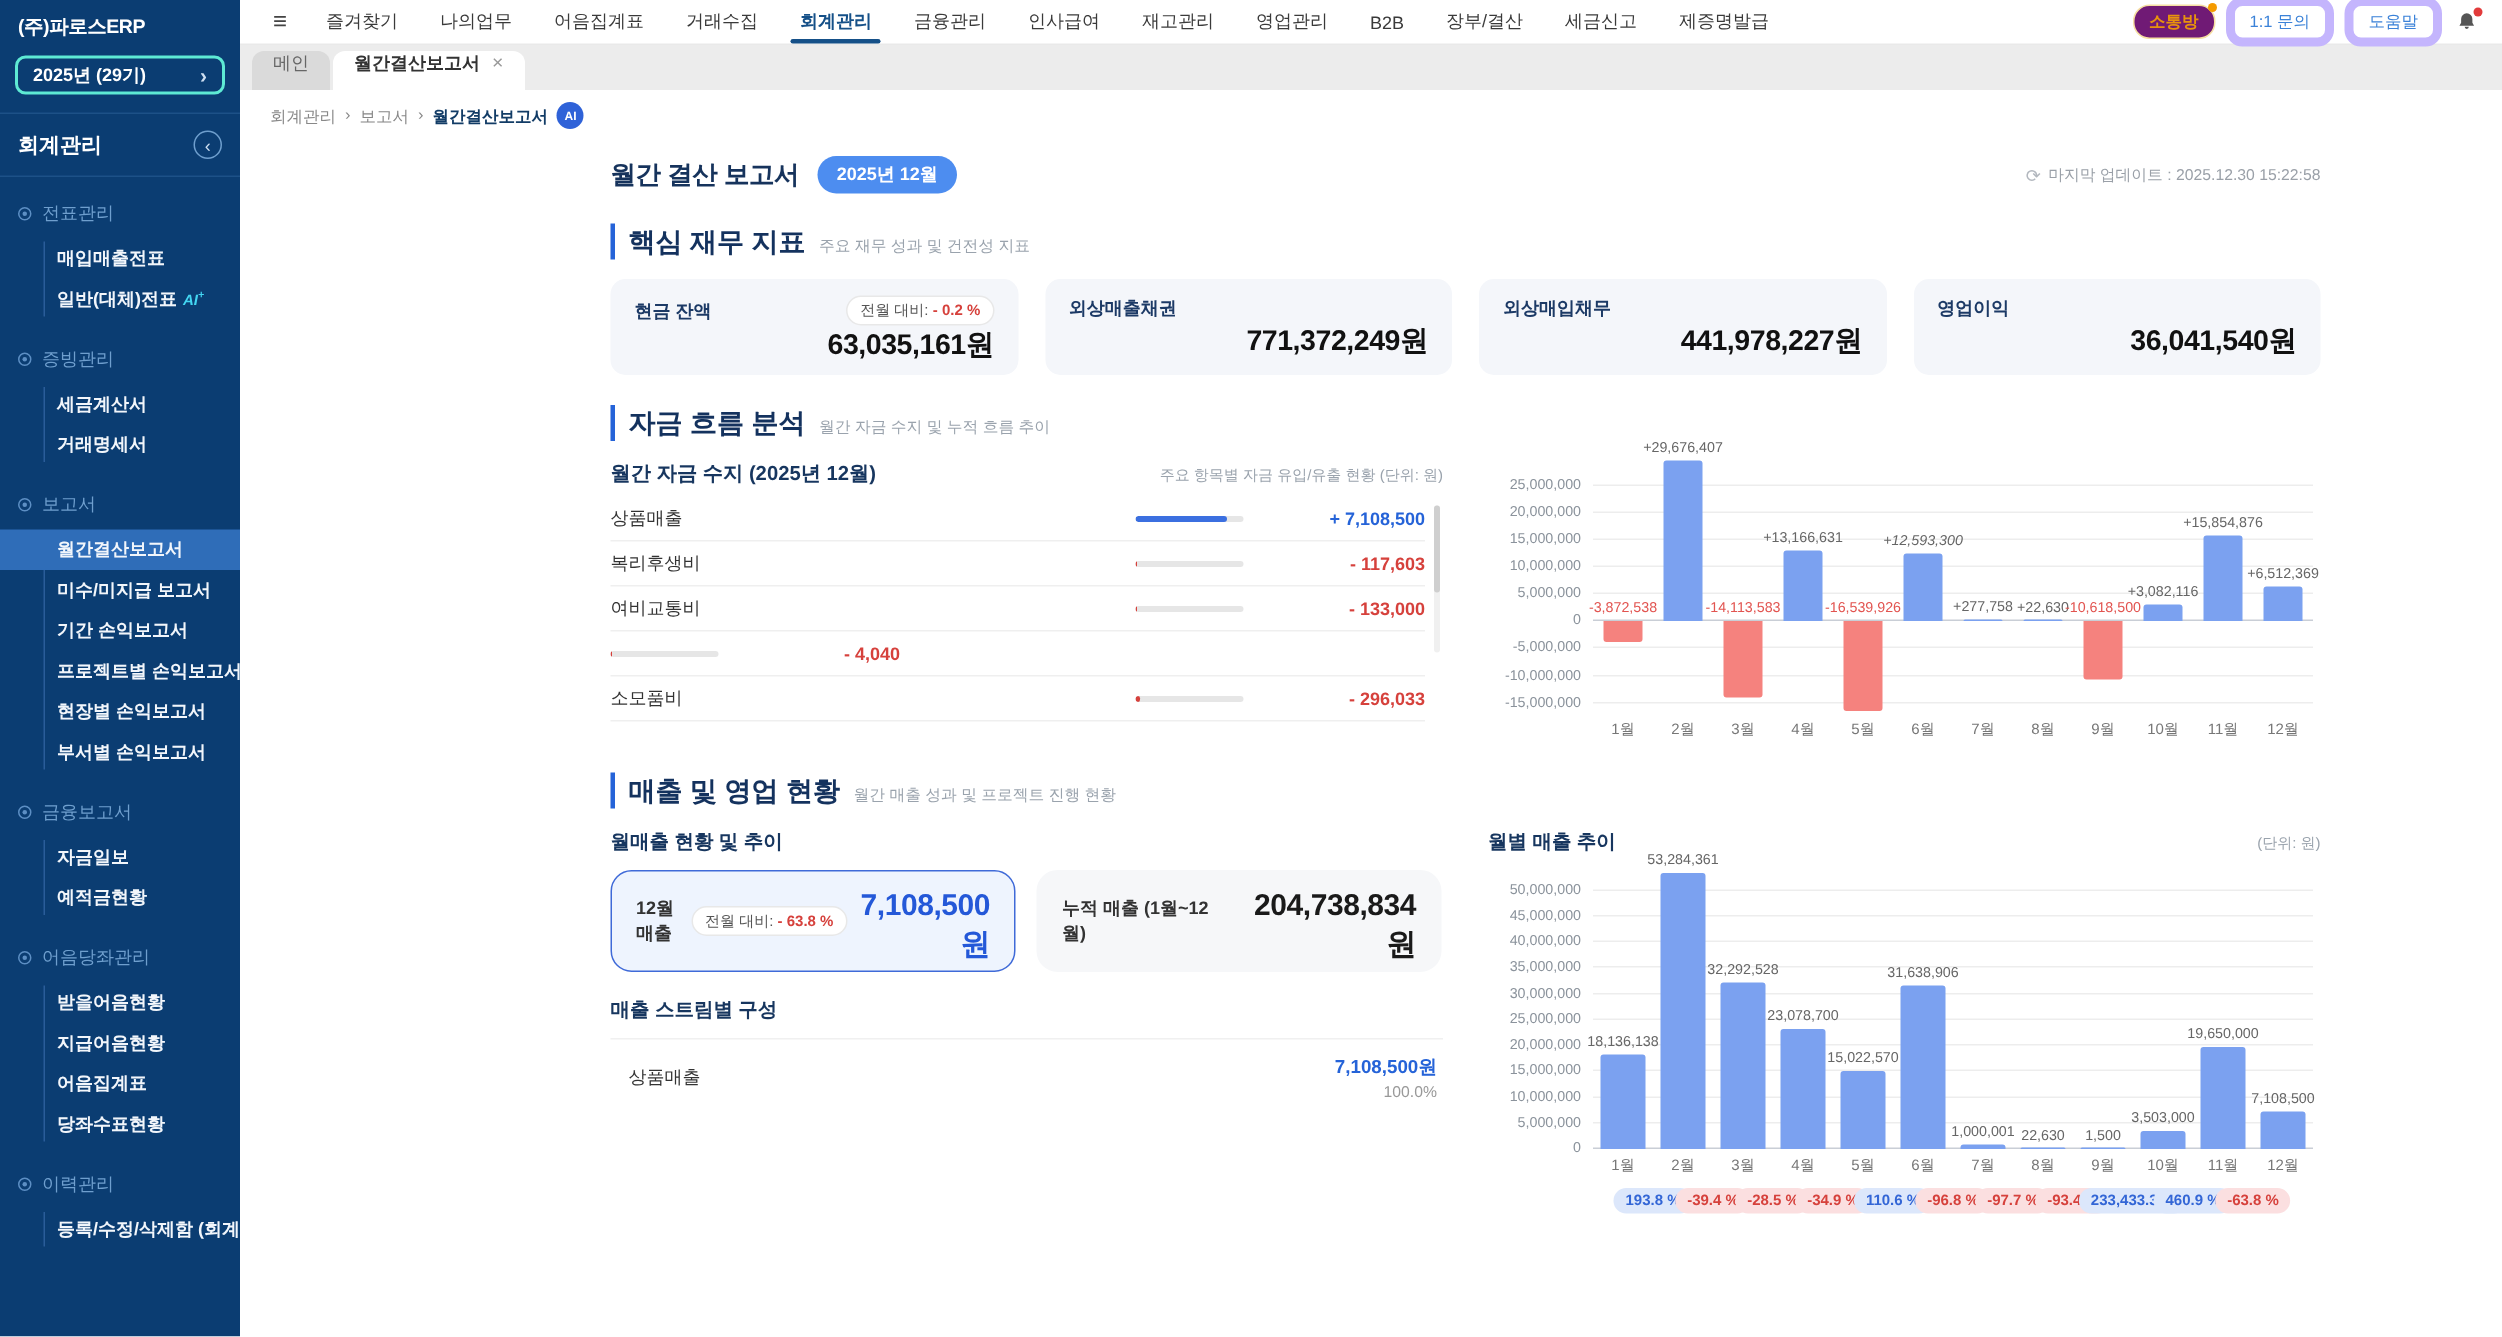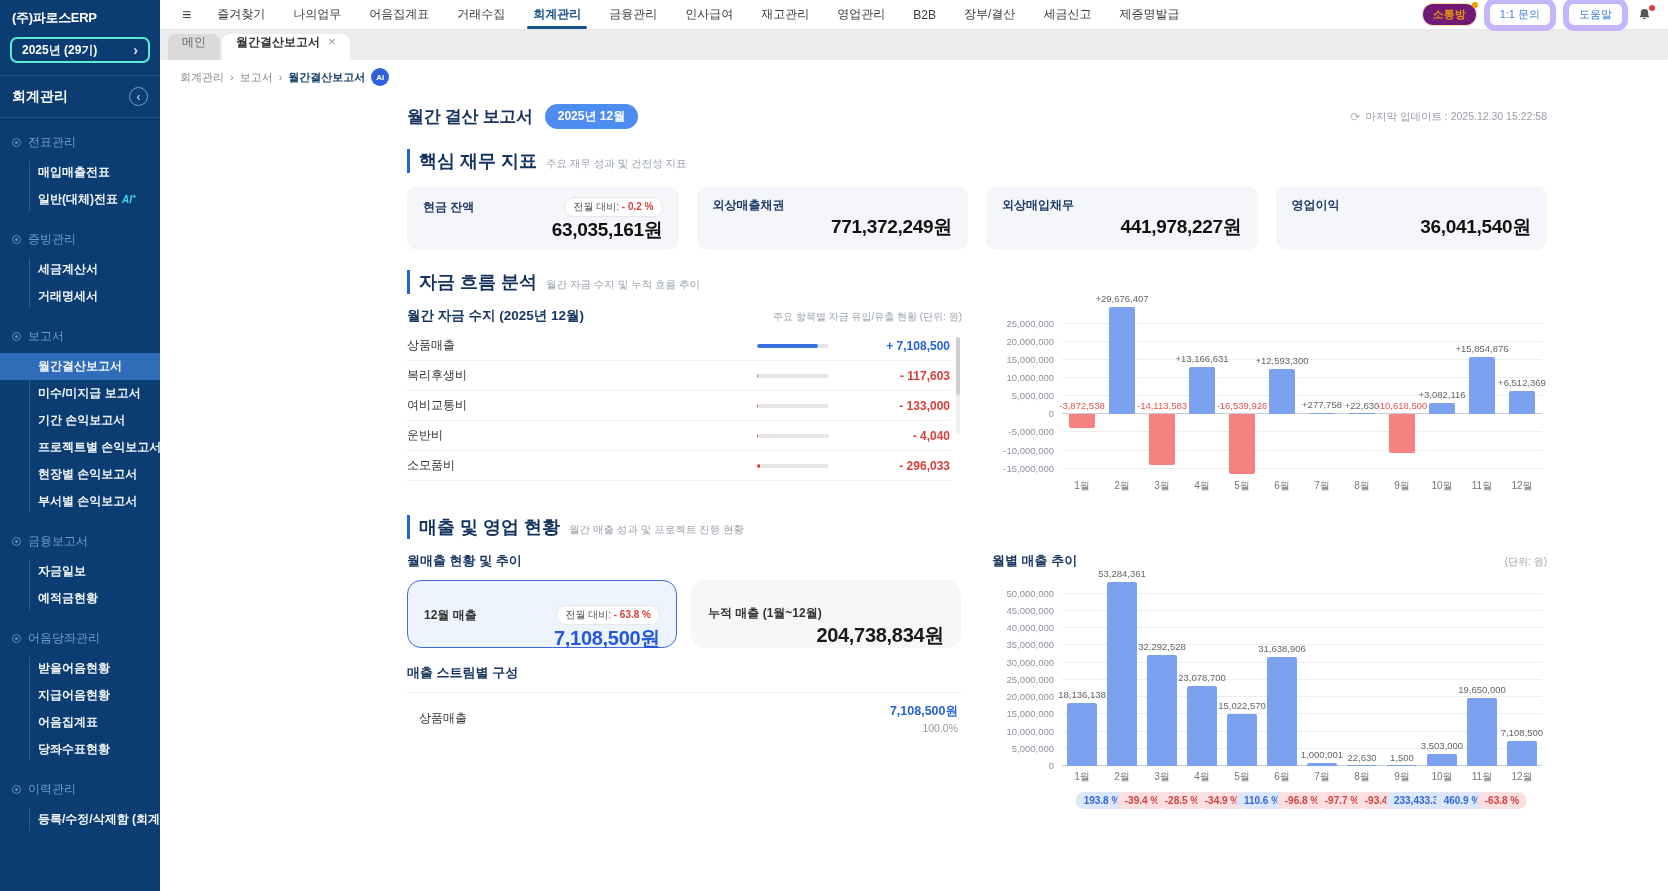--- a/index.html
+++ b/index.html
@@ -118,21 +118,21 @@
   .xaxis { position:relative; height:16px; margin-top:4px; width:550px; }
   .xtick { position:absolute; text-align:center; font-size:10px; color:#777; }
   .badges { position:relative; height:22px; margin-top:6px; width:550px; overflow:hidden; }
   .mom { position:absolute; transform:translateX(-50%); font-size:10px; font-weight:bold; padding:3px 8px; border-radius:10px; white-space:nowrap; }
   .mom.up { background:#dce7fb; color:#3366d6; }
   .mom.down { background:#fbdfe0; color:#d6413c; }
 
   
   .sub-title { font-size:13px; font-weight:bold; color:#17365f; margin-bottom:10px; }
   .sale-cards { display:flex; gap:14px; margin-bottom:16px; }
-  .sale-card { width:270px; border-radius:14px; padding:24px 16px; height:68px; display:flex; flex-direction:column; justify-content:space-between; }
+  .sale-card { width:270px; border-radius:14px; padding:12px 16px; height:68px; display:flex; justify-content:space-between; }
   .sale-card.primary { background:#eef4fe; border:1.5px solid #3f6ad8; }
   .sale-card.neutral { background:#f6f7f9; border:1.5px solid #f6f7f9; }
   .sale-top { display:flex; align-items:center; justify-content:space-between; }
   .sale-label { font-size:12px; color:#333; font-weight:bold; }
   .sale-value { font-size:20px; font-weight:bold; text-align:right; letter-spacing:-0.3px; }
   .sale-card.primary .sale-value { color:#2458d8; }
   .sale-card.neutral .sale-value { color:#1a1a1a; }
   .stream-row { display:flex; align-items:center; justify-content:space-between; border-top:1px solid #f0f0f0; padding:10px 4px 0 12px; margin-top:4px; }
   .stream-name { font-size:12px; color:#333; }
   .stream-right { text-align:right; }
@@ -336,21 +336,20 @@
     <span class="flow-amt neg">- 117,603</span>
                 </div>
                 <div class="flow-row">
                   <span class="flow-name">여비교통비</span>
     <span class="flow-track">
                     <i class="flow-fill neg" style="width:1.5903495814869522%"></i>
                   </span>
     <span class="flow-amt neg">- 133,000</span>
                 </div>
                 <div class="flow-row">
-                  <span class="flow-name">운반비</span>
     <span class="flow-track">
                     <i class="flow-fill neg" style="width:1.5%"></i>
                   </span>
     <span class="flow-amt neg">- 4,040</span>
                 </div>
                 <div class="flow-row">
                   <span class="flow-name">소모품비</span>
     <span class="flow-track">
                     <i class="flow-fill neg" style="width:3.539819230498699%"></i>
                   </span>
@@ -382,21 +381,21 @@
                 <span class="bar-label neg" style="left: 90px; bottom: 63.5665px;">-3,872,538</span>
                 <div class="bar pos" style="left: 117px; width: 26px; bottom: 60.5665px; height: 106.988px; background: rgb(123, 161, 240);"></div>
                 <span class="bar-label pos" style="left: 130px; bottom: 170.554px;">+29,676,407</span>
                 <div class="bar neg" style="left: 157px; width: 26px; bottom: 9.68494px; height: 50.8816px; background: rgb(245, 130, 126);"></div>
                 <span class="bar-label neg" style="left: 170px; bottom: 63.5665px;">-14,113,583</span>
                 <div class="bar pos" style="left: 197px; width: 26px; bottom: 60.5665px; height: 47.4677px; background: rgb(123, 161, 240);"></div>
                 <span class="bar-label pos" style="left: 210px; bottom: 111.034px;">+13,166,631</span>
                 <div class="bar neg" style="left: 237px; width: 26px; bottom: 0.937606px; height: 59.6289px; background: rgb(245, 130, 126);"></div>
                 <span class="bar-label neg" style="left: 250px; bottom: 63.5665px;">-16,539,926</span>
                 <div class="bar pos" style="left: 277px; width: 26px; bottom: 60.5665px; height: 45.4007px; background: rgb(123, 161, 240);"></div>
-                <span class="bar-label pos" style="left: 290px; bottom: 108.967px;">+12,593,300</span>
+                <span class="bar-label pos" style="left: 290px; bottom: 108.967px; font-style: italic;">+12,593,300</span>
                 <div class="bar pos" style="left: 317px; width: 26px; bottom: 60.5665px; height: 1.00136px; background: rgb(123, 161, 240);"></div>
                 <span class="bar-label pos" style="left: 330px; bottom: 64.5679px;">+277,758</span>
                 <div class="bar pos" style="left: 357px; width: 26px; bottom: 60.5665px; height: 1px; background: rgb(123, 161, 240);"></div>
                 <span class="bar-label pos" style="left: 370px; bottom: 63.6481px;">+22,630</span>
                 <div class="bar neg" style="left: 397px; width: 26px; bottom: 22.2852px; height: 38.2813px; background: rgb(245, 130, 126);"></div>
                 <span class="bar-label neg" style="left: 410px; bottom: 63.5665px;">-10,618,500</span>
                 <div class="bar pos" style="left: 437px; width: 26px; bottom: 60.5665px; height: 11.1115px; background: rgb(123, 161, 240);"></div>
                 <span class="bar-label pos" style="left: 450px; bottom: 74.678px;">+3,082,116</span>
                 <div class="bar pos" style="left: 477px; width: 26px; bottom: 60.5665px; height: 57.1592px; background: rgb(123, 161, 240);"></div>
                 <span class="bar-label pos" style="left: 490px; bottom: 120.726px;">+15,854,876</span>

